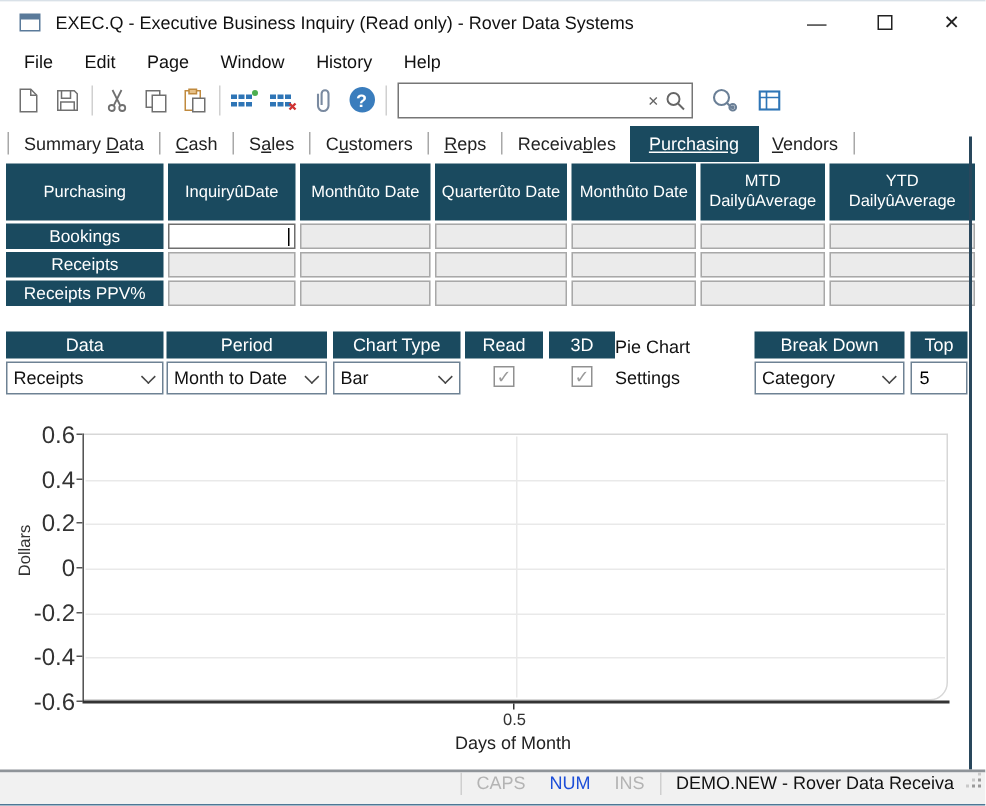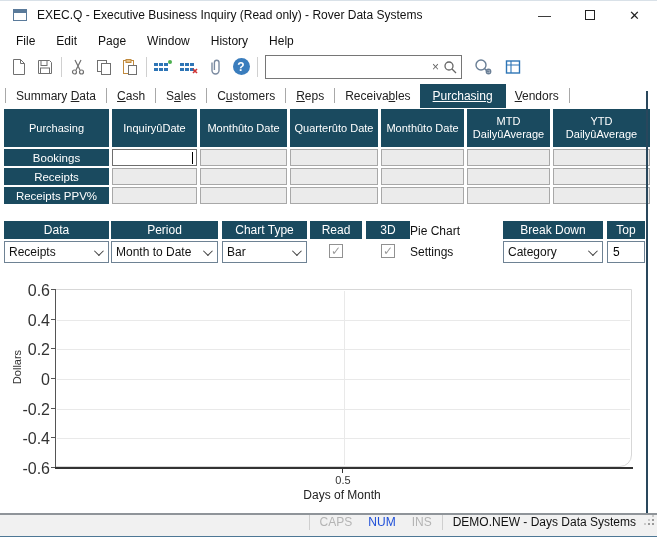--- a/index.html
+++ b/index.html
@@ -379,18 +379,18 @@
 
   <div id="right-border"></div>
 
   <div id="statusbar-topline"></div>
   <div id="statusbar">
     <div class="st-sep"></div>
     <span class="st-ind">CAPS</span>
     <span class="st-ind on">NUM</span>
     <span class="st-ind">INS</span>
     <div class="st-sep"></div>
-    <span id="st-msg">DEMO.NEW - Days Data Systems</span>
+    <span id="st-msg">DEMO.NEW - Rover Data Receiva</span>
     <div id="grip"></div>
   </div>
   <div id="bottom-border"></div>
 
 </div>
 
 </body></html>

